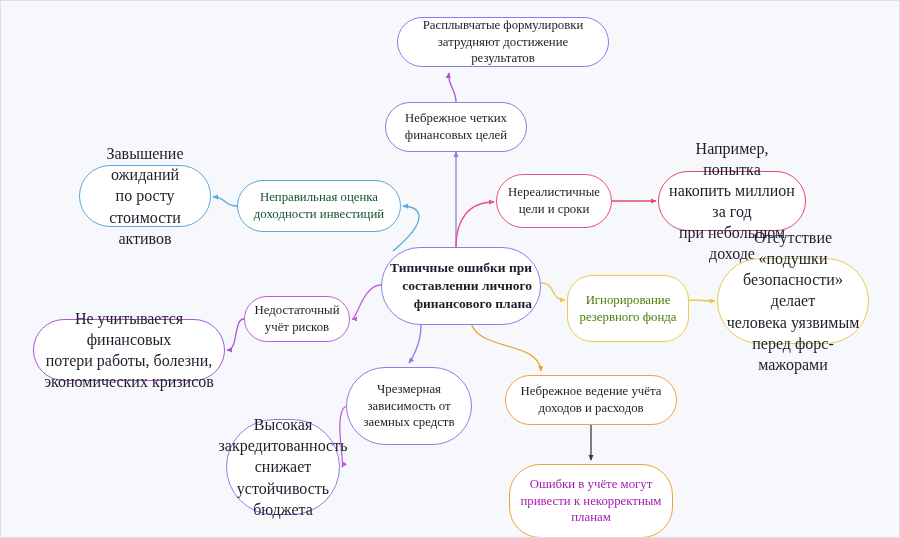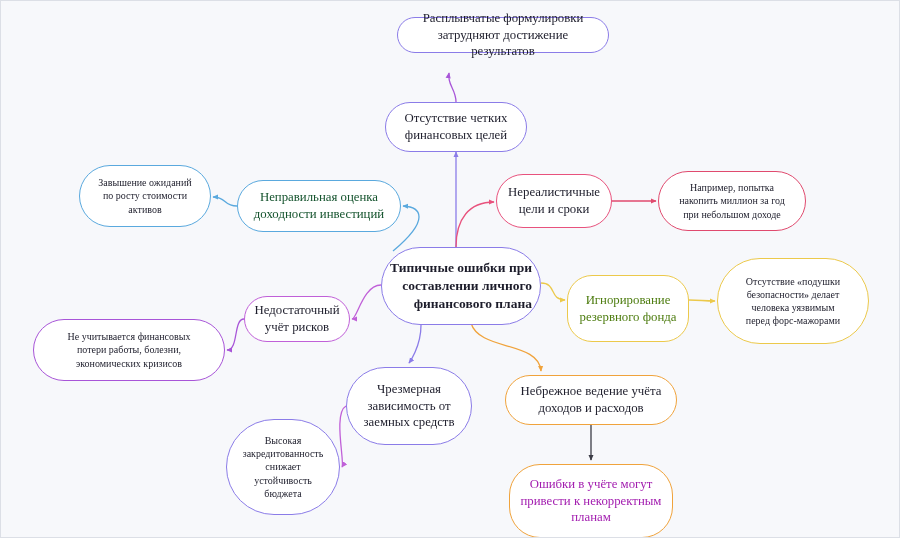--- a/index.html
+++ b/index.html
@@ -40,21 +40,21 @@
     line-height: 1.32;
     padding: 4px 8px;
     white-space: pre-line;
   }
   .node.root {
     font-weight: bold;
     border-width: 1.6px;
     font-size: 13.5px;
     text-align: right;
   }
-  .n-sm { font-size: 10px; }
+  .n-sm { font-size: 16px; }
   .n-md { font-size: 12.8px; }
 </style>
 </head>
 <body>
 
 <div id="canvas">
   <svg id="edges" viewBox="0 0 900 538">
       <defs>
         <marker id="arrow-8b7ce8" viewBox="0 0 10 10" refX="8" refY="5" markerWidth="5" markerHeight="5" orient="auto-start-reverse">
           <path d="M 0 1 L 9 5 L 0 9 z" fill="#8b7ce8"></path>
@@ -96,23 +96,23 @@
       <path d="M 590 424 L 590 459" fill="none" stroke="#3b3b45" stroke-width="1.3" marker-end="url(#arrow-3b3b45)"></path>
       <path d="M 380 284 C 362 284, 356 318, 351 318" fill="none" stroke="#c060d8" stroke-width="1.3" marker-end="url(#arrow-c060d8)"></path>
       <path d="M 243 318 C 232 318, 238 349, 226 349" fill="none" stroke="#a855d8" stroke-width="1.3" marker-end="url(#arrow-a855d8)"></path>
       <path d="M 420 324 C 420 346, 408 362, 408 362" fill="none" stroke="#8b7ce8" stroke-width="1.3" marker-end="url(#arrow-8b7ce8)"></path>
       <path d="M 345 405 C 332 412, 344 462, 341 466" fill="none" stroke="#c060d8" stroke-width="1.3" marker-end="url(#arrow-c060d8)"></path>
     </svg>
   <div id="nodes">
       <div class="node root" style="left: 380px; top: 246px; width: 160px; height: 78px; border-color: rgb(139, 124, 232); border-radius: 39px; color: rgb(29, 29, 43);"><span>Типичные ошибки при
 составлении личного
 финансового плана</span></div>
-      <div class="node n-md" style="left: 384px; top: 101px; width: 142px; height: 50px; border-color: rgb(139, 124, 232); border-radius: 25px; color: rgb(29, 29, 43);"><span>Отсутствие четких
+      <div class="node n-md" style="left: 384px; top: 101px; width: 142px; height: 50px; border-color: rgb(139, 124, 232); border-radius: 25px; color: rgb(29, 29, 43);"><span>Небрежное четких
 финансовых целей</span></div>
-      <div class="node n-md" style="left: 396px; top: 16px; width: 212px; height: 36px; border-color: rgb(139, 124, 232); border-radius: 25px; color: rgb(29, 29, 43);"><span>Расплывчатые формулировки
+      <div class="node n-md" style="left: 396px; top: 16px; width: 212px; height: 50px; border-color: rgb(139, 124, 232); border-radius: 25px; color: rgb(29, 29, 43);"><span>Расплывчатые формулировки
 затрудняют достижение результатов</span></div>
       <div class="node n-md" style="left: 236px; top: 179px; width: 164px; height: 52px; border-color: rgb(90, 169, 222); border-radius: 26px; color: #14532d;"><span>Неправильная оценка
 доходности инвестиций</span></div>
       <div class="node n-sm" style="left: 78px; top: 164px; width: 132px; height: 62px; border-color: rgb(90, 169, 222); border-radius: 31px; color: rgb(29, 29, 43);"><span>Завышение ожиданий
 по росту стоимости
 активов</span></div>
       <div class="node n-md" style="left: 495px; top: 173px; width: 116px; height: 54px; border-color: rgb(232, 82, 125); border-radius: 27px; color: rgb(29, 29, 43);"><span>Нереалистичные
 цели и сроки</span></div>
       <div class="node n-sm" style="left: 657px; top: 170px; width: 148px; height: 60px; border-color: rgb(224, 74, 110); border-radius: 30px; color: rgb(29, 29, 43);"><span>Например, попытка
 накопить миллион за год

